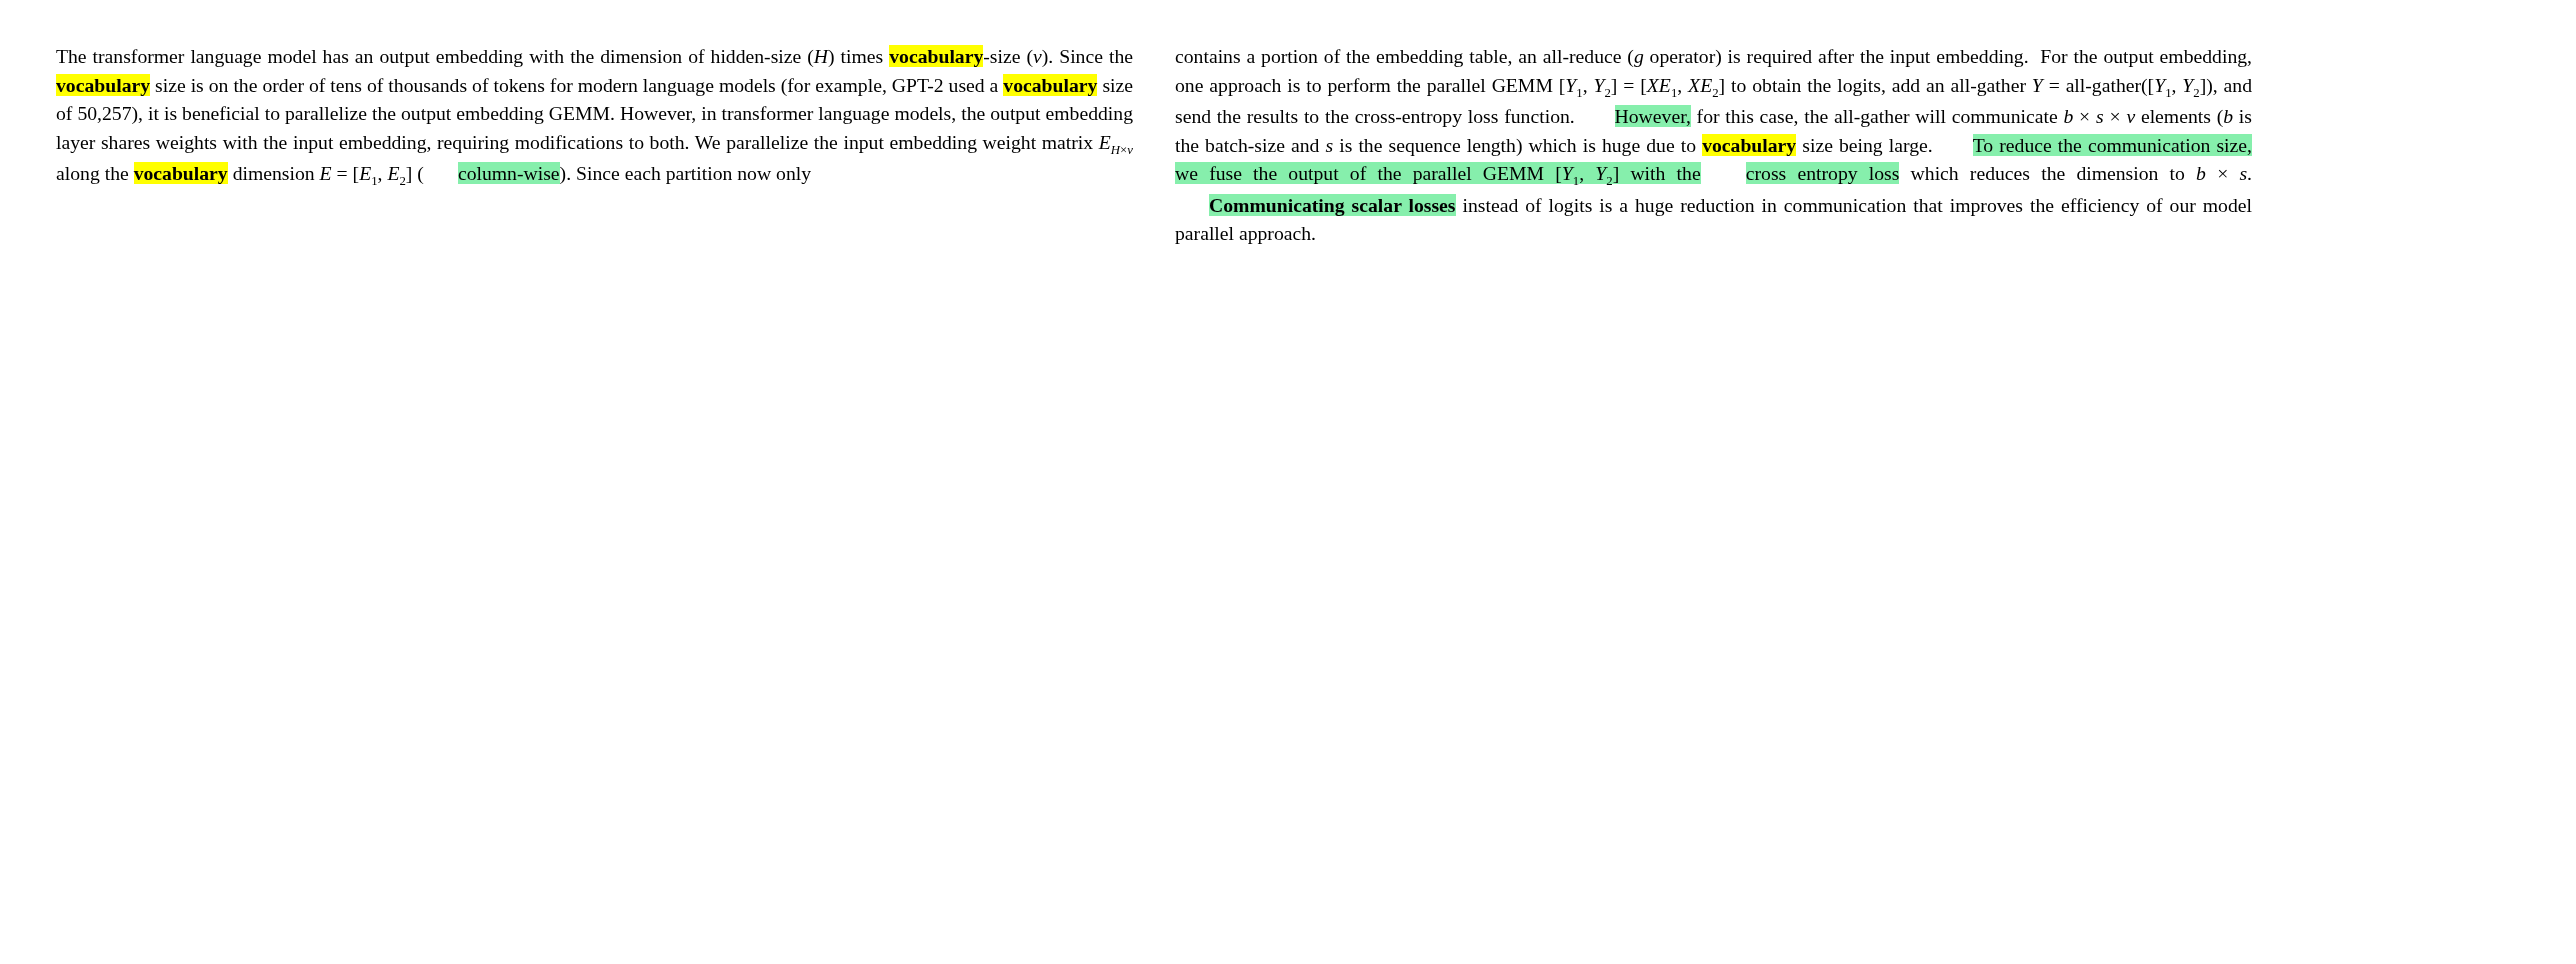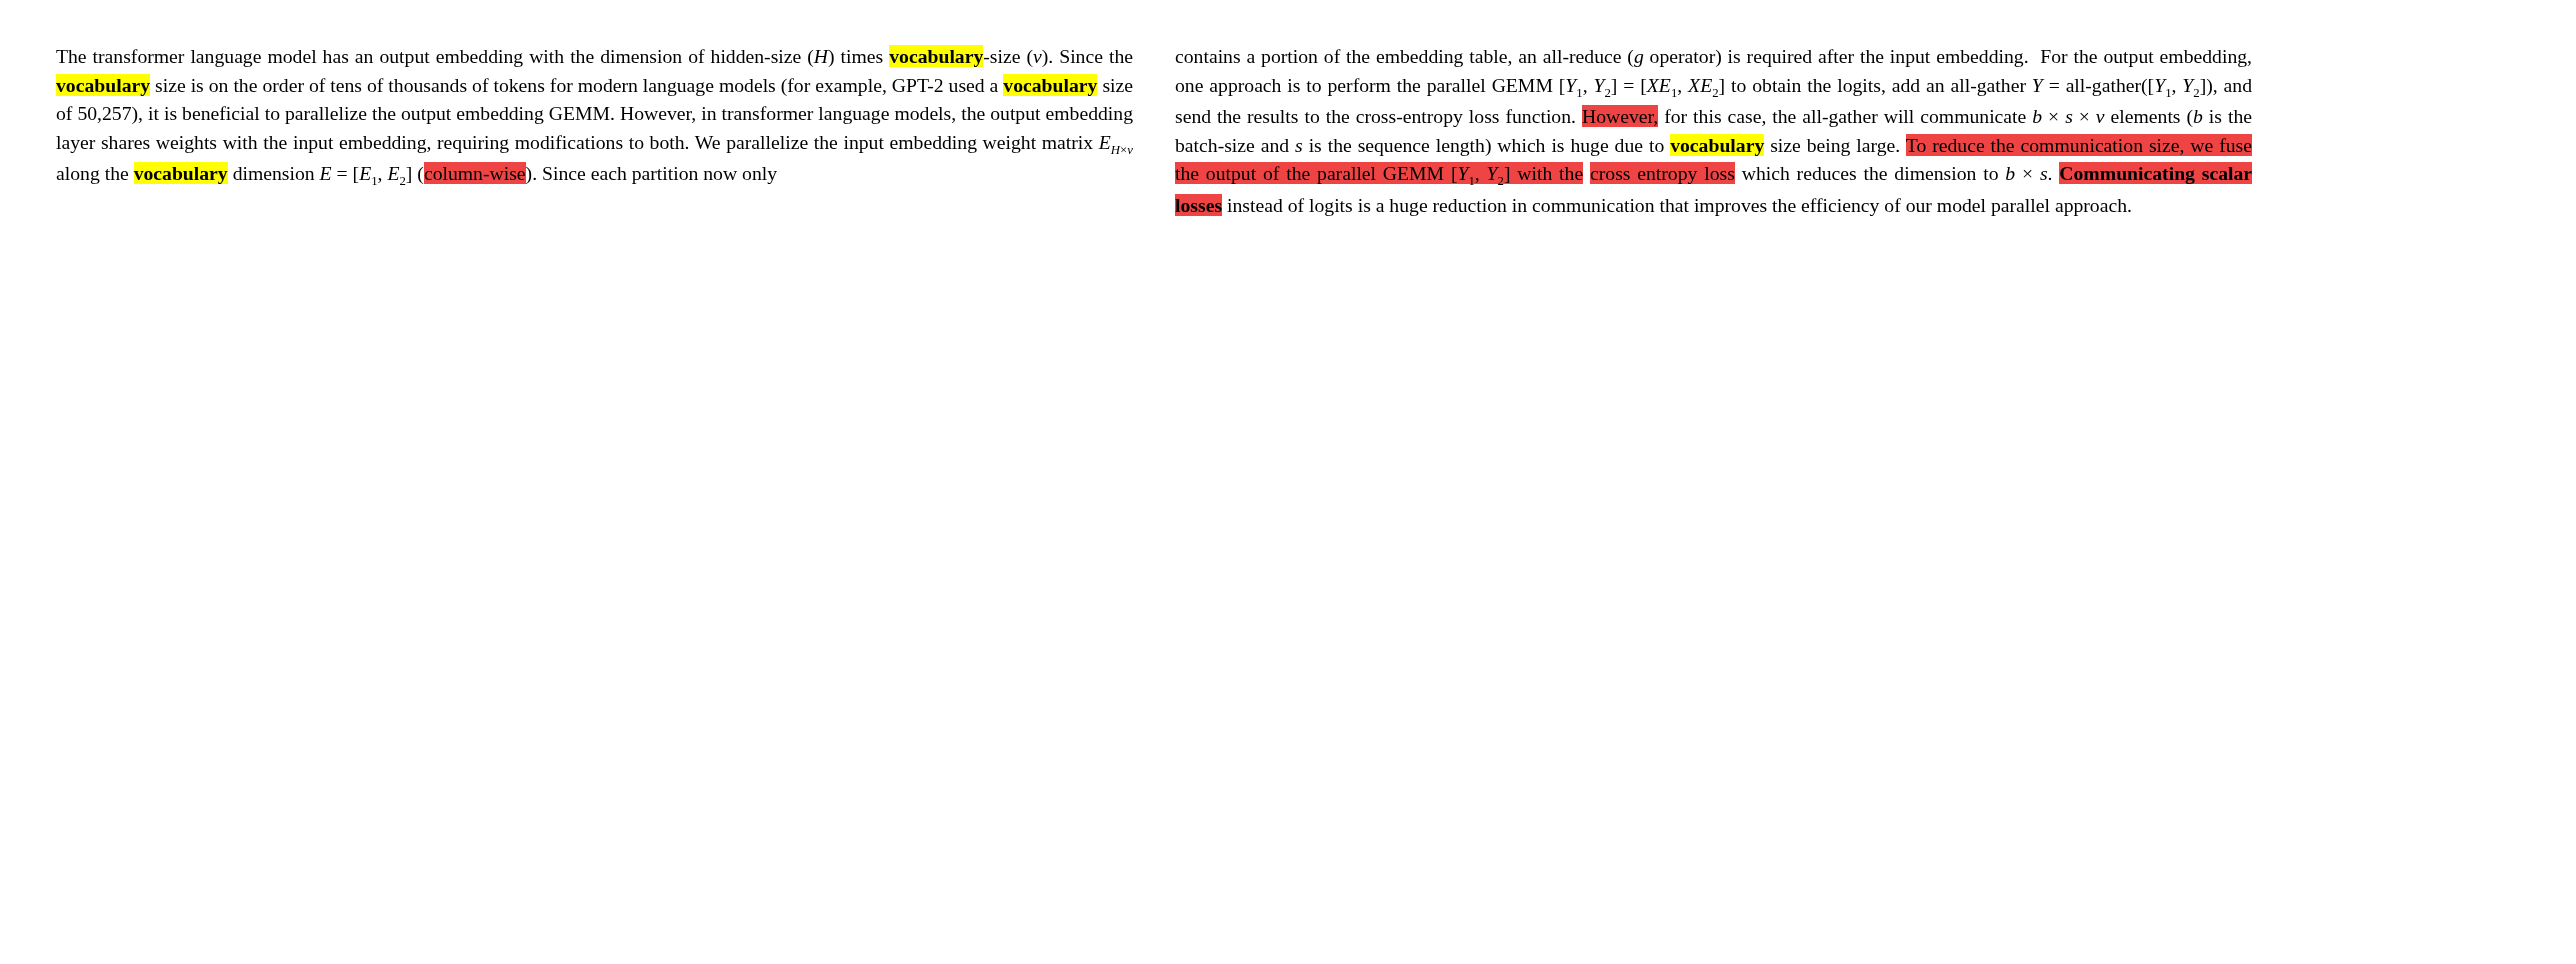--- a/index.html
+++ b/index.html
@@ -31,21 +31,22 @@
     p {
       text-align: justify;
       hyphens: auto;
     }
 
     .highlight-yellow {
       background-color: #ffff00;
     }
 
     .highlight-green {
-      background-color: #ef4444;
+      background-color: #86efac;
+      margin-left: 34px;
     }
 
     sub {
       font-size: 0.65em;
     }
 
     .italic {
       font-style: italic;
     }
 

